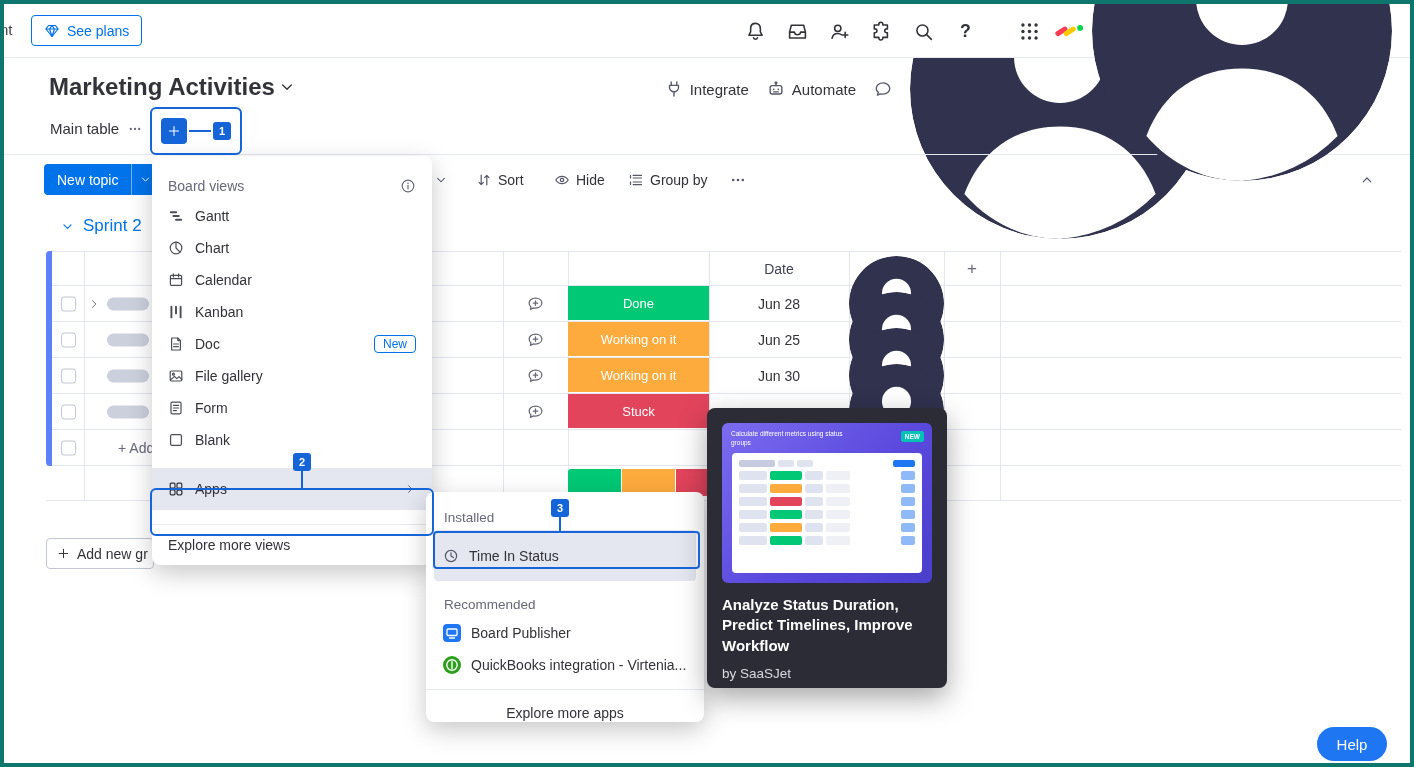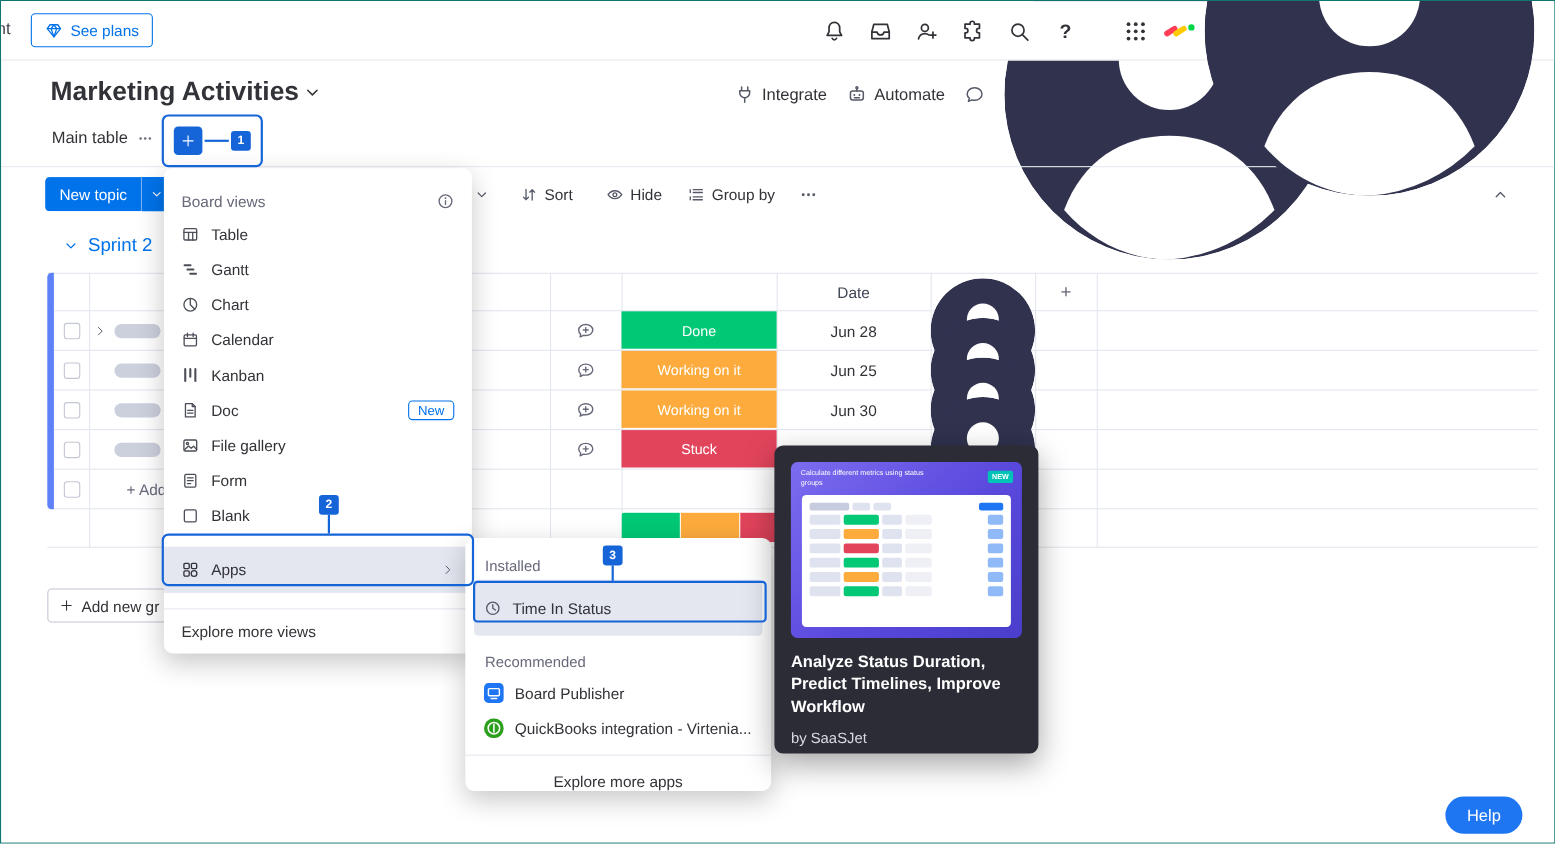--- a/index.html
+++ b/index.html
@@ -1,18 +1,18 @@
 <!DOCTYPE html>
 <html><head>
 <meta charset="utf-8">
 <style>
   *{box-sizing:border-box;margin:0;padding:0}
   html,body{background:#fff}
   .app{position:relative;width:1414px;height:767px;background:#fff;overflow:hidden;
-       font-family:"Liberation Sans","DejaVu Sans",sans-serif;color:#323338;border:1px solid #0f766e}
+       font-family:"Liberation Sans","DejaVu Sans",sans-serif;color:#323338;border:4px solid #0f766e}
   .icon{display:inline-flex;align-items:center;justify-content:center;line-height:0}
   .icon svg{width:16px;height:16px;display:block}
   .icon-14 svg{width:14px;height:14px}
   .icon-12 svg{width:12px;height:12px}
   button{font-family:inherit;background:none;border:none;cursor:pointer;color:inherit}
 
   
   .topbar{position:absolute;top:0;left:0;right:0;height:54px;background:#fff;border-bottom:1px solid #e6e9ef;z-index:5}
   .cut-text{position:absolute;left:-4px;top:17px;font-size:15px;color:#42434e}
   .see-plans{position:absolute;left:27px;top:11px;height:31px;display:flex;align-items:center;gap:7px;
@@ -553,30 +553,20 @@
       <span>Board views</span>
       <span class="icon">
           <svg viewBox="0 0 16 16" fill="none" stroke="currentColor" stroke-width="1.2" stroke-linecap="round" stroke-linejoin="round">
             <circle cx="8" cy="8" r="5.8"></circle>
             <path d="M8 7.4v3.4"></path>
             <circle cx="8" cy="5.2" r=".8" fill="currentColor" stroke="none"></circle>
           </svg>
         </span>
     </div>
     <div>
-        <div class="bv-item">
-     <span class="icon">
-            <svg viewBox="0 0 16 16" fill="none" stroke="currentColor" stroke-width="1.2" stroke-linecap="round" stroke-linejoin="round">
-              <rect x="2.2" y="2.8" width="11.6" height="10.4" rx="1.2"></rect>
-              <path d="M2.2 6.2h11.6M6.4 6.2v7M10.2 6.2v7"></path>
-            </svg>
-          </span>
-     <span>Table</span>
-
-   </div>
         <div class="bv-item">
      <span class="icon">
             <svg viewBox="0 0 16 16" fill="none" stroke="currentColor" stroke-width="1.2" stroke-linecap="round" stroke-linejoin="round">
               <g stroke-width="1.9">
                 <path d="M2.8 4.2h5.4M5.4 8h5.4M8 11.8h5.2"></path>
               </g>
             </svg>
           </span>
      <span>Gantt</span>
 

